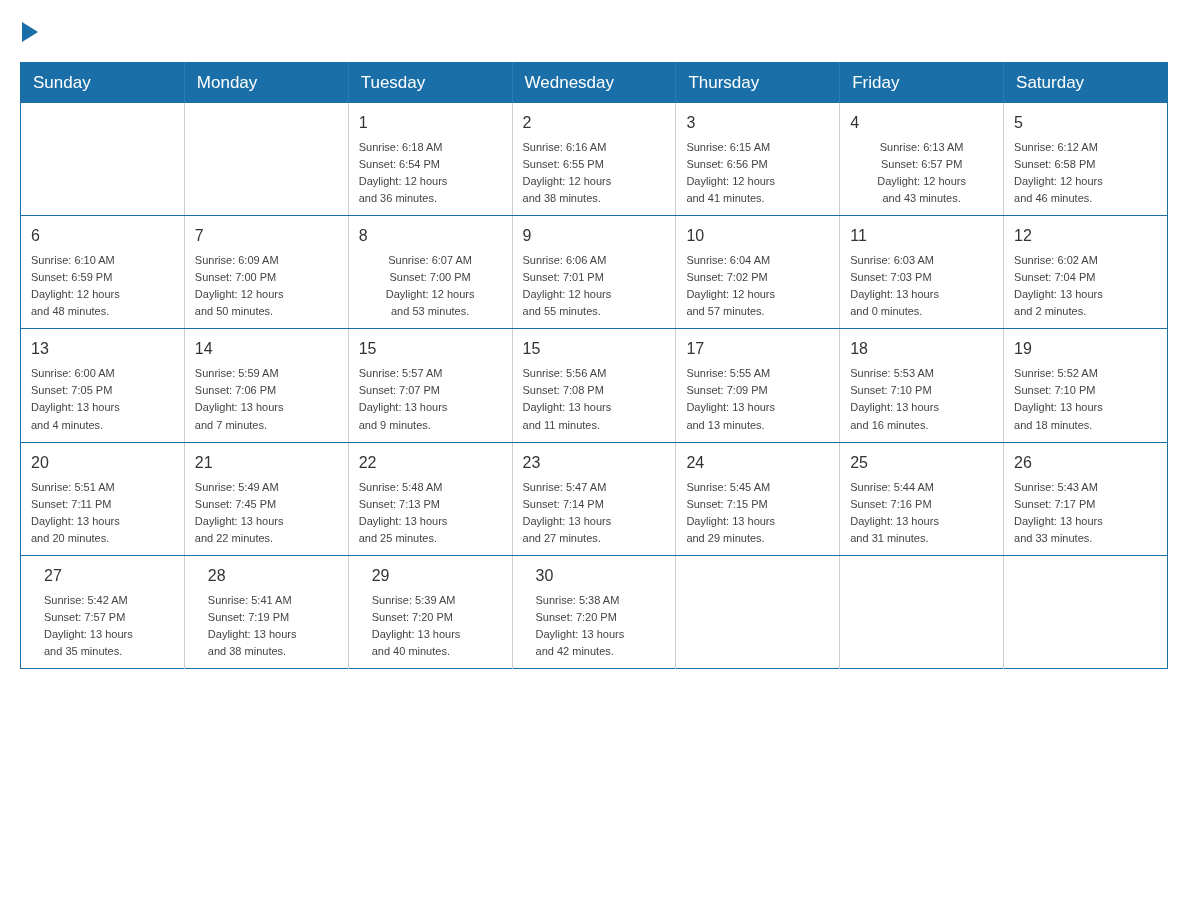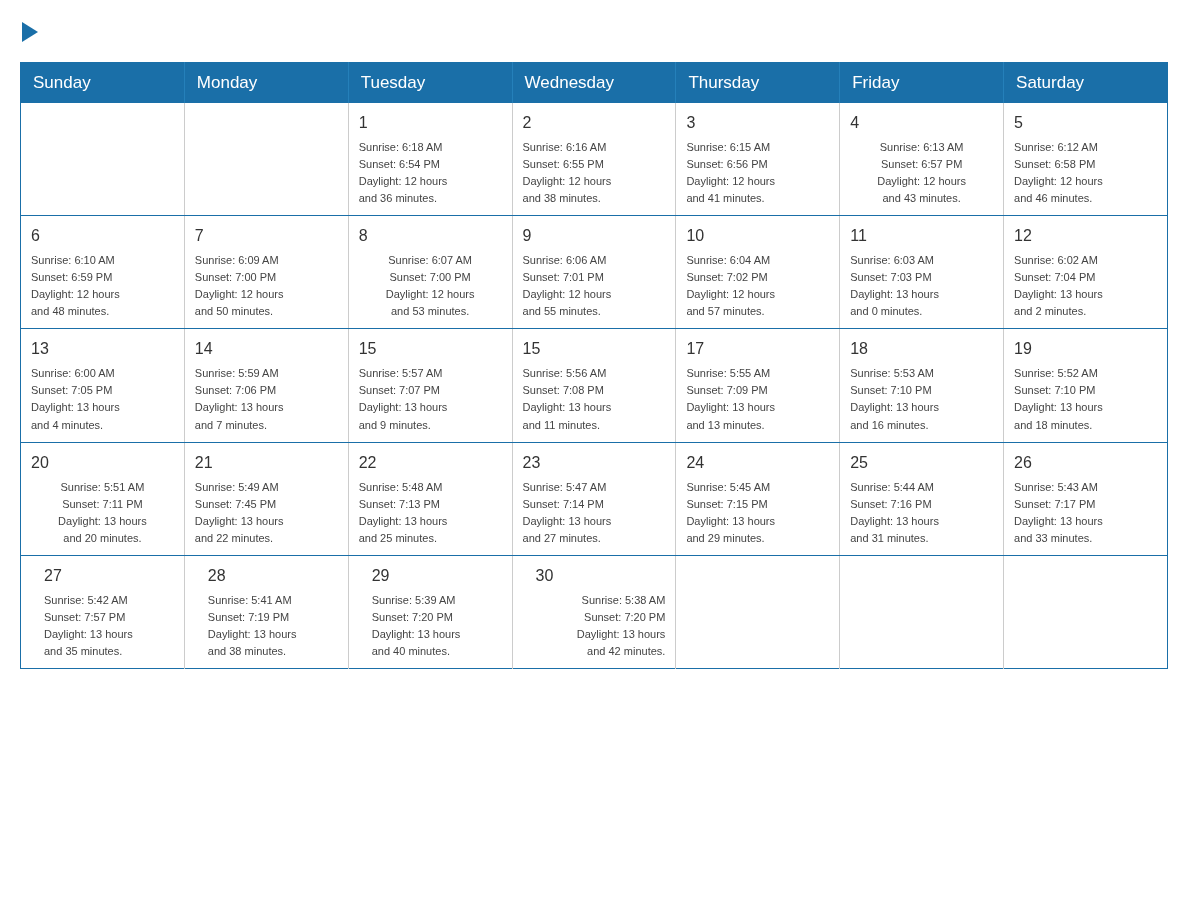--- a/index.html
+++ b/index.html
@@ -278,21 +278,21 @@
           <span class="day-number">19</span>
           <div class="day-info" style="white-space: pre-line;">Sunrise: 5:52 AM
 Sunset: 7:10 PM
 Daylight: 13 hours
 and 18 minutes.</div>
         </td>
       </tr>
       <tr>
         <td>
           <span class="day-number">20</span>
-          <div class="day-info" style="white-space: pre-line; text-align: center;">Sunrise: 5:51 AM
+          <div class="day-info" style="white-space: pre-line;">Sunrise: 5:51 AM
 Sunset: 7:11 PM
 Daylight: 13 hours
 and 20 minutes.</div>
         </td>
         <td>
           <span class="day-number">21</span>
           <div class="day-info" style="white-space: pre-line;">Sunrise: 5:49 AM
 Sunset: 7:45 PM
 Daylight: 13 hours
 and 22 minutes.</div>
@@ -350,21 +350,21 @@
         </td>
         <td>
           <span class="day-number">29</span>
           <div class="day-info" style="white-space: pre-line;">Sunrise: 5:39 AM
 Sunset: 7:20 PM
 Daylight: 13 hours
 and 40 minutes.</div>
         </td>
         <td>
           <span class="day-number">30</span>
-          <div class="day-info" style="white-space: pre-line; text-align: right;">Sunrise: 5:38 AM
+          <div class="day-info" style="white-space: pre-line;">Sunrise: 5:38 AM
 Sunset: 7:20 PM
 Daylight: 13 hours
 and 42 minutes.</div>
         </td>
         <td class="empty-cell"></td>
         <td class="empty-cell"></td>
         <td class="empty-cell"></td>
       </tr>
     </tbody>
 </table>

